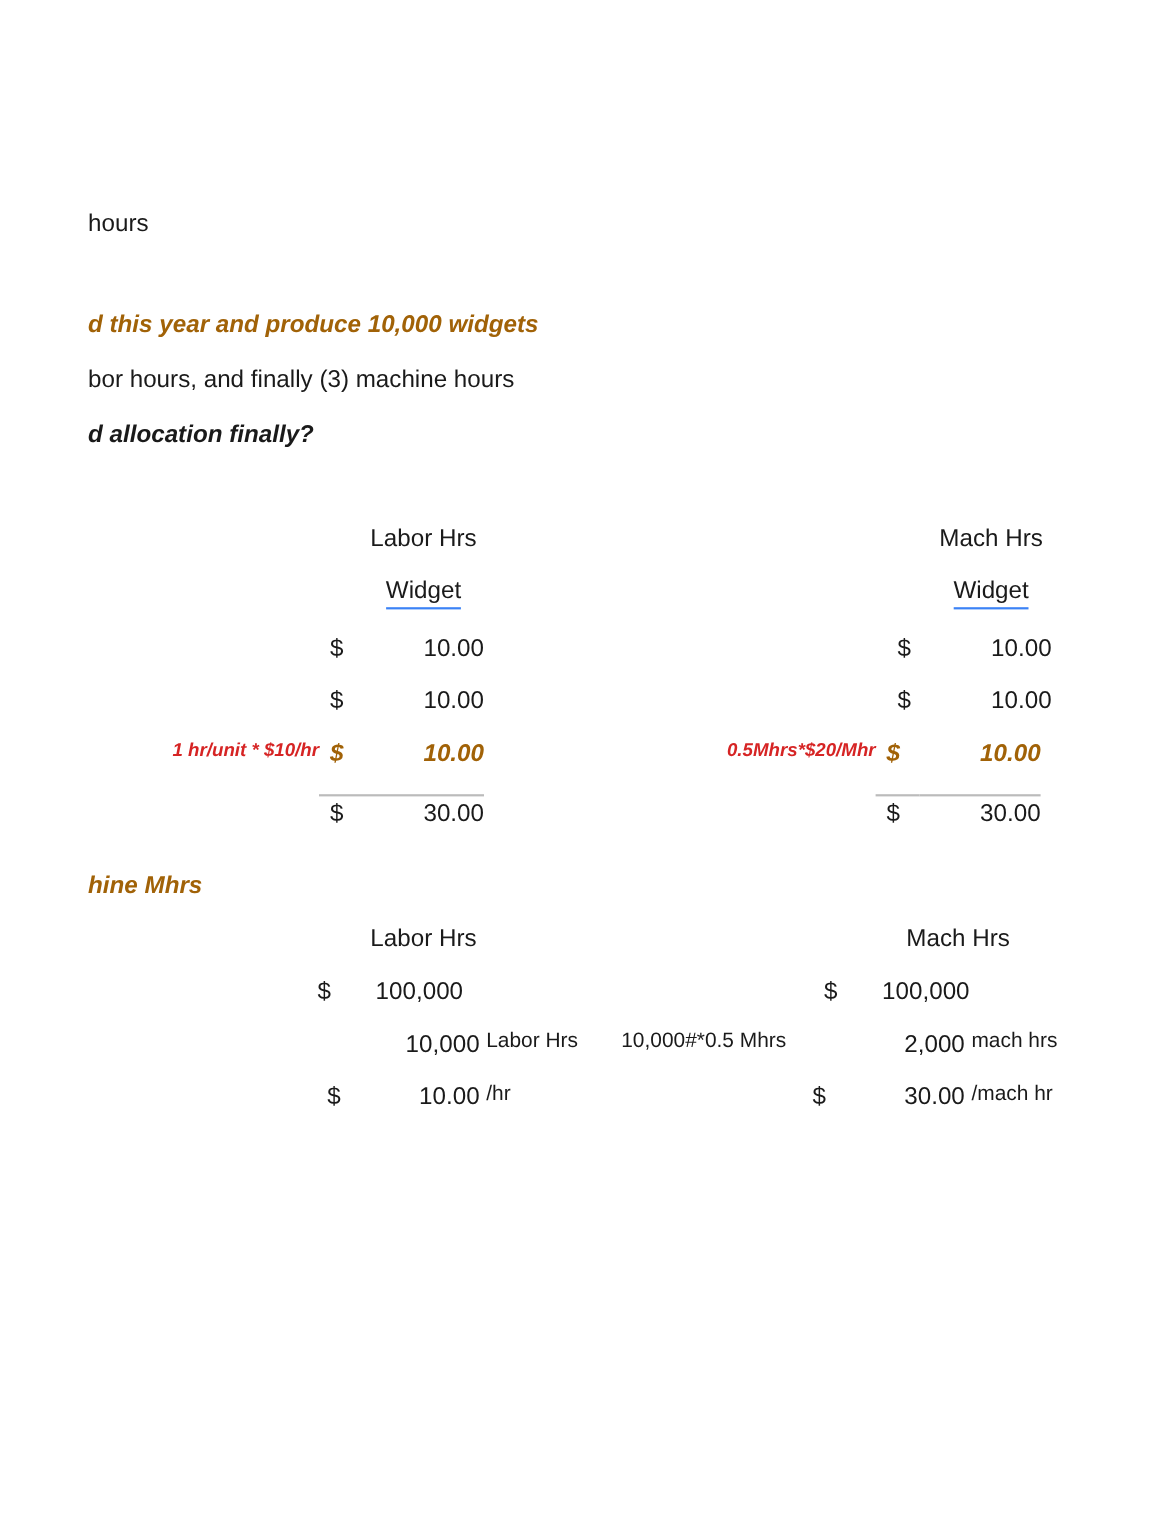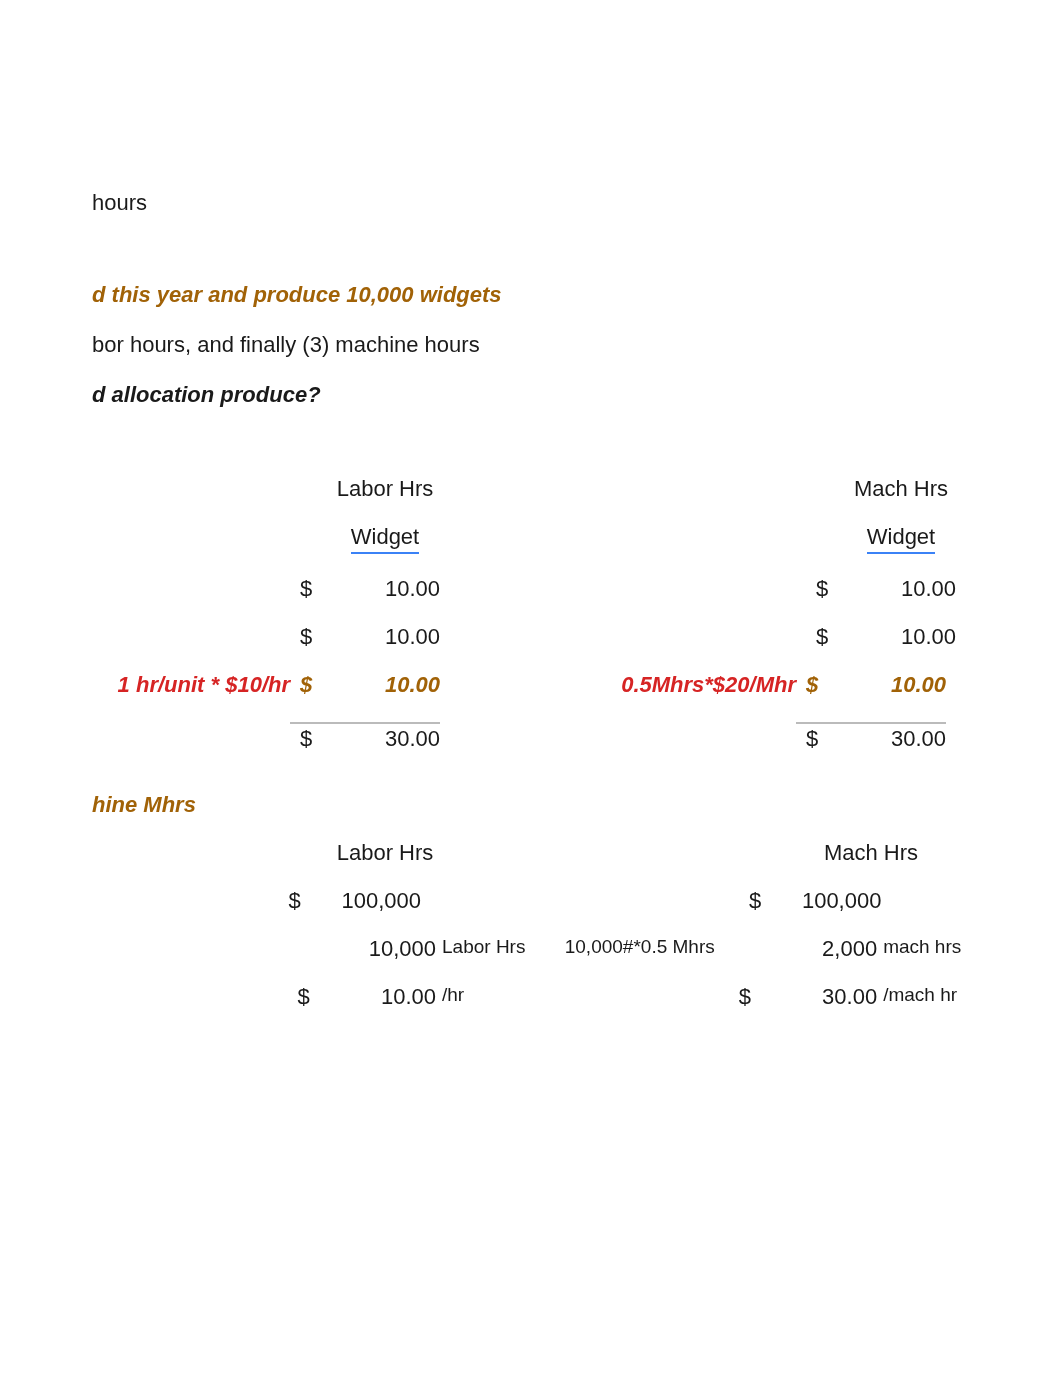--- a/index.html
+++ b/index.html
@@ -24,21 +24,20 @@
       font-style: italic;
       font-weight: 600;
     }
     .text-black-italic-bold {
       color: #1a1a1a;
       font-style: italic;
       font-weight: bold;
     }
     .line {
       margin-bottom: 6px;
-      margin-left: 12px;
     }
     .section-spacer-sm {
       height: 18px;
     }
     .section-spacer-md {
       height: 40px;
     }
     .section-spacer-lg {
       height: 60px;
     }
@@ -78,37 +77,37 @@
       display: inline-block;
       padding-bottom: 2px;
     }
     .center {
       text-align: center;
     }
     .small-label {
       font-size: 19px;
     }
     .formula {
-      font-size: 22px;
+      font-size: 17px;
       font-weight: 600;
     }
   </style>
 </head>
 <body>
 
 <div class="container">
   <div class="line">hours</div>
 
   <div class="section-spacer-lg"></div>
 
   <div class="line text-red-italic-bold">d this year and produce 10,000 widgets</div>
   <div class="section-spacer-sm"></div>
   <div class="line">bor hours, and finally (3) machine hours</div>
   <div class="section-spacer-sm"></div>
-  <div class="line text-black-italic-bold">d allocation produce?</div>
+  <div class="line text-black-italic-bold">d allocation finally?</div>
 
   <div class="section-spacer-md"></div>
 
   <div class="table-wrap">
     <div class="col-label"></div>
     <div class="col-sym"></div>
     <div class="col-val center"><span>Labor Hrs</span></div>
     <div class="col-unit"></div>
     <div class="col-gap"></div>
     <div class="col-label"></div>

